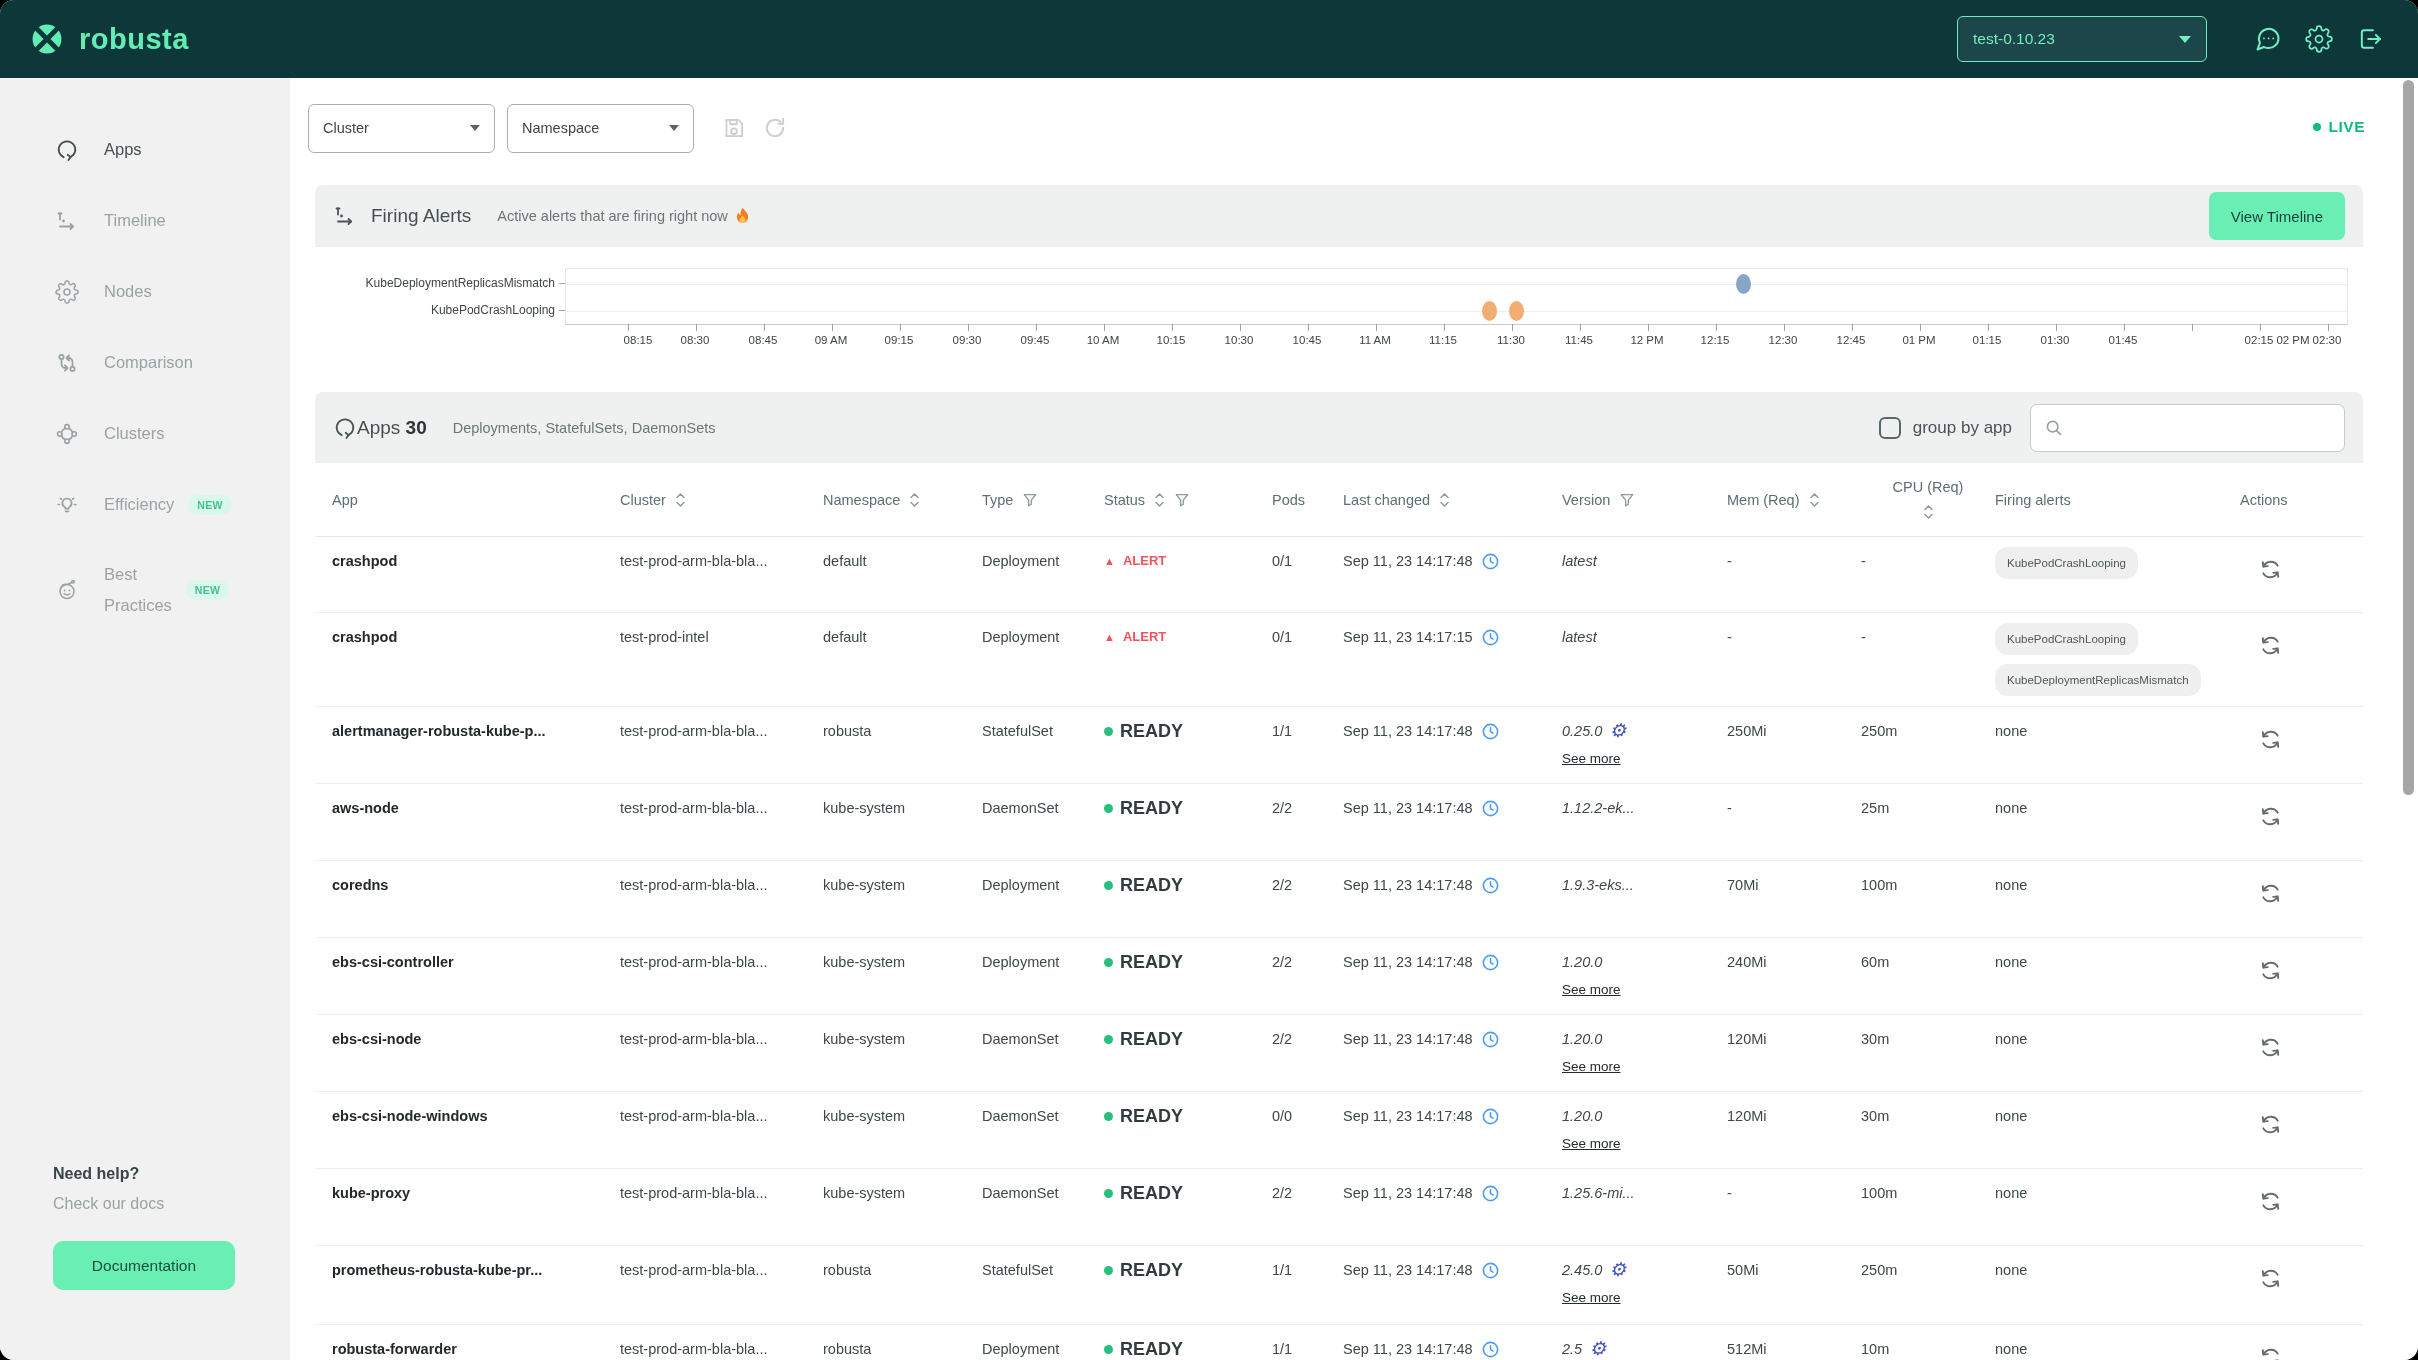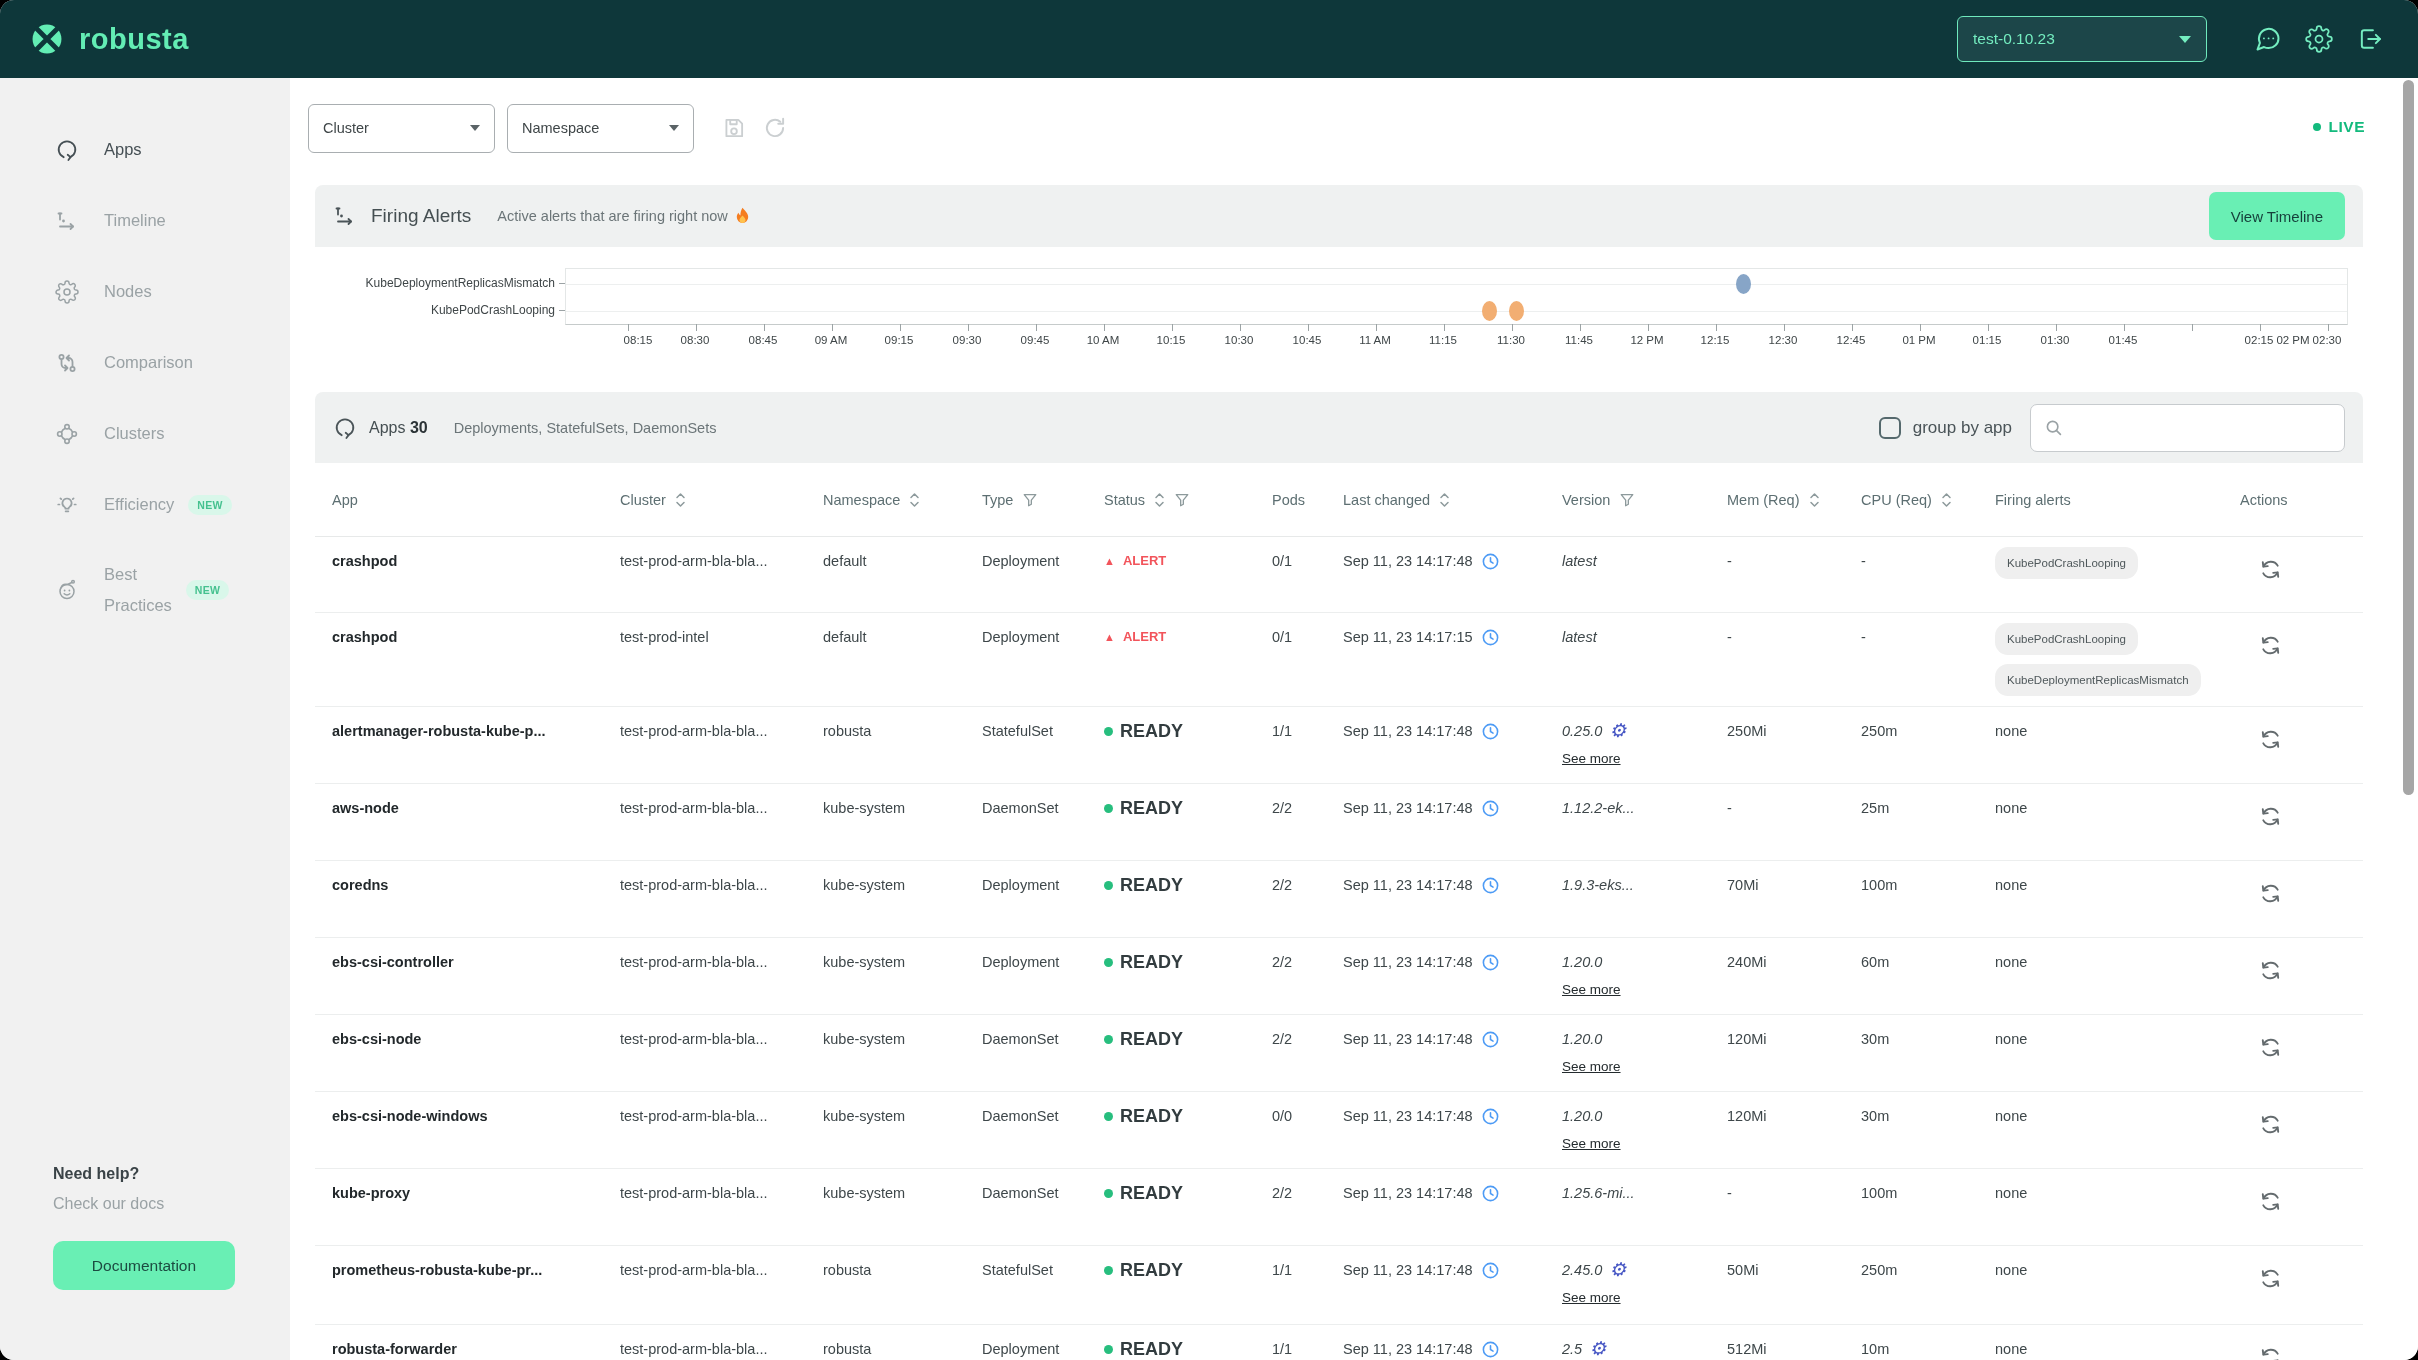--- a/index.html
+++ b/index.html
@@ -52,34 +52,34 @@
 .plot { position:absolute; left:250px; top:21px; width:1783px; height:57px; border:1px solid #E4E7E7; border-bottom-color:#C6CBCB; }
 .gridline { position:absolute; left:0; right:0; height:1px; background:#EDEFEF; }
 .ylabel { position:absolute; right:1798px; display:flex; align-items:center; white-space:nowrap; font-size:12px; color:#3F4648; }
 .ytick { width:6px; height:1px; background:#9CA3A5; margin-left:4px; }
 .dot { position:absolute; width:15px; height:20px; border-radius:50%; }
 .xtick { position:absolute; bottom:-7px; width:1px; height:7px; background:#9CA3A5; }
 .xlabel { position:absolute; top:87px; transform:translateX(-50%); font-size:11.5px; color:#3F4648; white-space:nowrap; }
 
 
 .apps-head { height:71px; margin-top:20px; }
-.apps-title { font-size:16px; color:#454F52; margin-left:12px; }
+.apps-title { font-size:19px; color:#454F52; margin-left:0; }
 .apps-count { font-weight:bold; color:#2B3336; }
 .gb-label { font-size:17px; color:#4A5458; margin-left:12px; }
 .checkbox { width:22px; height:22px; border:2.2px solid #55696D; border-radius:6px; background:transparent; }
 .search { width:315px; height:48px; border:1px solid #C7CBCE; border-radius:7px; background:#fff; display:flex; align-items:center; padding:0 12px; margin-left:18px; }
 .search input { border:none; outline:none; flex:1; font-size:14px; font-family:inherit; }
 
 .thead { display:flex; height:74px; align-items:center; border-bottom:1px solid #E7E9E9; padding:0 17px; }
 .th { font-size:14.5px; color:#5D6F72; display:flex; gap:9px; align-items:center; }
 .tr { display:flex; border-bottom:1px solid #ECEEEE; padding:0 17px; align-items:flex-start; }
 .td { padding-top:14px; font-size:14.5px; color:#3E474A; line-height:20px; white-space:nowrap; overflow:hidden; }
 .c-app { width:288px; } .c-cluster { width:203px; } .c-ns { width:159px; } .c-type { width:122px; }
 .c-status { width:168px; } .c-pods { width:71px; } .c-last { width:219px; } .c-version { width:165px; }
-.c-mem { width:134px; } .c-cpu { width:134px; } .c-alerts { width:245px; } .c-actions { width:89px; }
+.c-mem { width:134px; } .c-cpu { width:134px;flex-direction:column; } .c-alerts { width:245px; } .c-actions { width:89px; }
 .td.c-app { font-weight:bold; color:#22282B; }
 .status-alert { color:#F2545B; font-weight:bold; font-size:13px; display:flex; align-items:center; gap:8px; }
 .tri { font-size:11px; }
 .status-ready { color:#323C3F; font-weight:bold; font-size:18px; display:flex; align-items:center; gap:7px; }
 .rdot { width:9px; height:9px; border-radius:50%; background:#27BE7E; }
 .lastcell { display:flex; align-items:center; gap:8px; }
 .vline1 { display:flex; align-items:flex-start; gap:7px;font-style:italic; }
 .helm { color:#4656C4; font-size:19px; line-height:19px; }
 .seemore { margin-top:8px; font-size:13.5px; color:#242B2E; text-decoration:underline; display:inline-block; }
 .chip { background:#EFEFEF; color:#4F585B; font-size:11.5px; padding:6px 12px; border-radius:13px; display:inline-block; margin-bottom:9px; }

